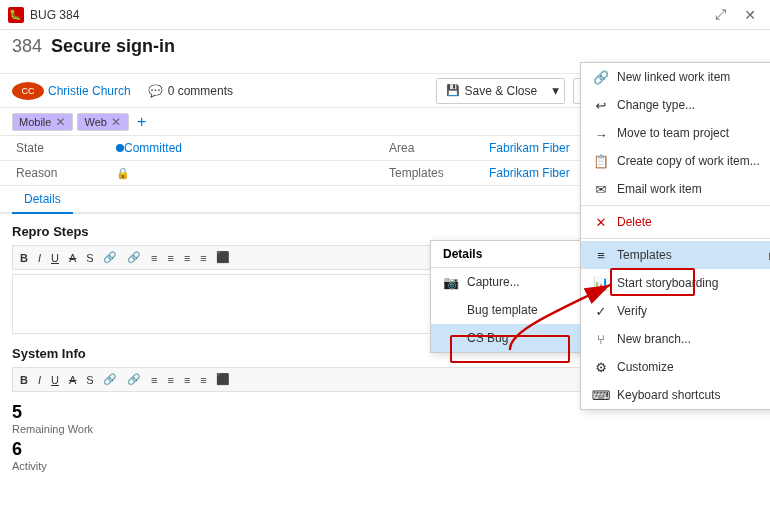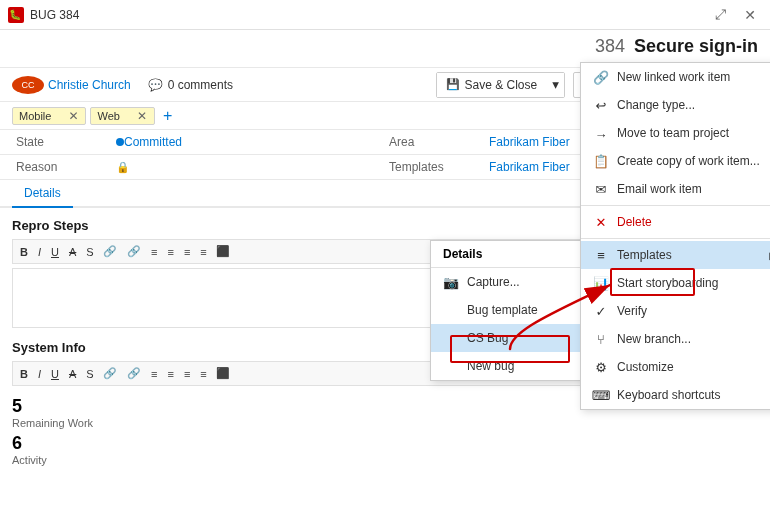--- a/index.html
+++ b/index.html
@@ -8,42 +8,42 @@
     
     .title-bar { display: flex; align-items: center; justify-content: space-between; padding: 4px 8px; background: #fff; border-bottom: 1px solid #e0e0e0; height: 30px; }
     .title-bar-left { display: flex; align-items: center; gap: 6px; }
     .bug-icon { width: 16px; height: 16px; background: #cc0000; border-radius: 2px; display: flex; align-items: center; justify-content: center; color: #fff; font-size: 10px; font-weight: bold; }
     .title-bar-text { font-size: 12px; color: #333; }
     .title-bar-actions { display: flex; gap: 6px; }
     .title-btn { background: none; border: none; cursor: pointer; font-size: 14px; color: #666; padding: 2px 6px; }
     
     
     .work-item-header { padding: 6px 12px 4px; border-bottom: 1px solid #e8e8e8; }
-    .work-item-title { font-size: 18px; font-weight: 600; color: #1a1a1a; margin-bottom: 6px; text-align: right; }
+    .work-item-title { font-size: 18px; font-weight: 600; color: #1a1a1a; margin-bottom: 12px; }
     .work-item-title span.id { color: #666; font-weight: normal; margin-right: 4px; }
     
     
     .toolbar { display: flex; align-items: center; padding: 4px 12px; gap: 8px; border-bottom: 1px solid #e8e8e8; height: 34px; }
     .user-info { display: flex; align-items: center; gap: 4px; color: #0078d4; font-size: 12px; }
     .user-avatar { width: 32px; height: 18px; border-radius: 50%; background: #d83b01; display: flex; align-items: center; justify-content: center; color: #fff; font-size: 9px; }
     .comments-btn { display: flex; align-items: center; gap: 4px; color: #333; font-size: 12px; margin-left: 10px; }
     .comment-icon { color: #0078d4; }
     .spacer { flex: 1; }
     .save-close-btn { display: flex; align-items: center; border: 1px solid #ccc; border-radius: 2px; height: 26px; }
     .save-close-main { padding: 0 10px; background: #fff; border: none; cursor: pointer; font-size: 12px; color: #333; height: 100%; display: flex; align-items: center; gap: 4px; }
     .save-close-main .save-icon { color: #999; font-size: 11px; }
     .save-close-dropdown { border-left: 1px solid #ccc; padding: 0 5px; background: #fff; border: none; cursor: pointer; height: 100%; display: flex; align-items: center; color: #333; }
     .following-btn { display: flex; align-items: center; gap: 4px; padding: 3px 8px; border: 1px solid #ccc; border-radius: 2px; cursor: pointer; font-size: 12px; color: #333; background: #fff; height: 26px; }
     .following-icon { color: #0078d4; font-size: 12px; }
     .icon-btn { background: none; border: none; cursor: pointer; padding: 3px 6px; font-size: 14px; color: #555; height: 26px; display: flex; align-items: center; }
     .more-btn { background: none; border: 1px solid #ccc; border-radius: 2px; cursor: pointer; padding: 3px 6px; font-size: 14px; color: #333; height: 26px; display: flex; align-items: center; background: #e8e8e8; }
     
     
     .tags-row { display: flex; align-items: center; padding: 4px 12px; gap: 4px; border-bottom: 1px solid #e8e8e8; height: 28px; }
-    .tag { display: flex; align-items: center; gap: 16px; background: #fef9c3; border: 1px solid #d0d0d0; border-radius: 2px; padding: 1px 6px; font-size: 11px; color: #333; }
+    .tag { display: flex; align-items: center; gap: 3px; background: #c4b5fd; border: 1px solid #d0d0d0; border-radius: 2px; padding: 1px 6px; font-size: 11px; color: #333; }
     .tag-remove { cursor: pointer; color: #666; font-size: 12px; background: none; border: none; padding: 0 1px; }
     .add-tag { background: none; border: none; cursor: pointer; color: #0078d4; font-size: 16px; padding: 0 4px; }
     
     
     .fields-row { display: grid; grid-template-columns: 100px 1fr 100px 1fr; gap: 0; padding: 0 12px; border-bottom: 1px solid #e8e8e8; }
     .field-label { color: #666; font-size: 12px; padding: 5px 4px; display: flex; align-items: center; }
     .field-value { font-size: 12px; padding: 5px 4px; display: flex; align-items: center; }
     .field-value.committed { color: #0078d4; font-weight: 500; }
     .field-value.blue { color: #0078d4; }
     .status-dot { width: 8px; height: 8px; border-radius: 50%; background: #0078d4; flex-shrink: 0; }
@@ -229,24 +229,20 @@
     <span>Capture...</span>
   </div>
   <div class="dropdown-item">
     <span class="item-icon"></span>
     <span>Bug template</span>
   </div>
   <div class="dropdown-item highlighted">
     <span class="item-icon"></span>
     <span>CS Bug</span>
   </div>
-  <div class="dropdown-item">
-    <span class="item-icon"></span>
-    <span>New bug</span>
-  </div>
 </div>
 
 <div class="dropdown-menu main-dropdown">
   <div class="dropdown-item">
     <span class="item-icon">🔗</span>
     <span>New linked work item</span>
   </div>
   <div class="dropdown-item">
     <span class="item-icon">↩</span>
     <span>Change type...</span>

